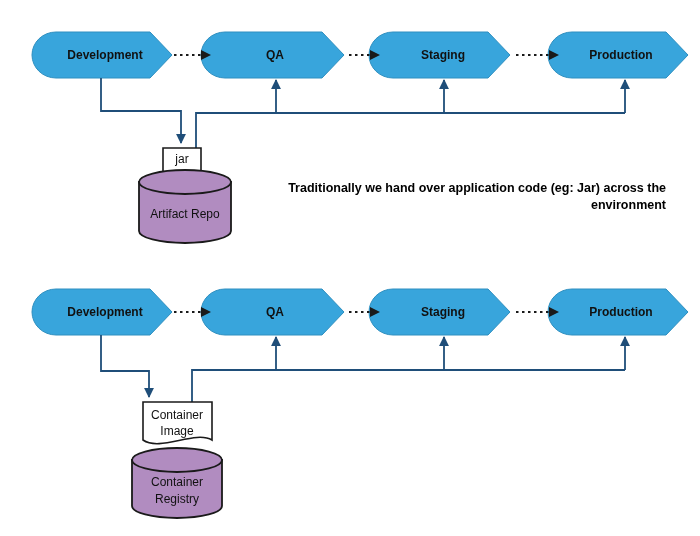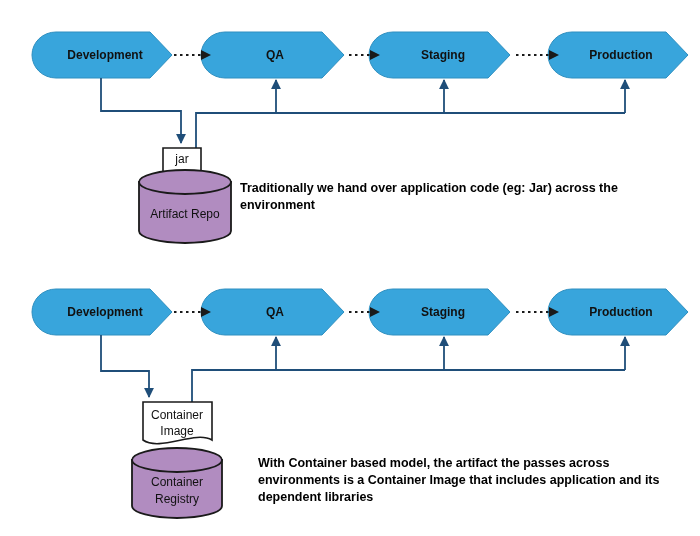--- a/index.html
+++ b/index.html
@@ -51,21 +51,21 @@
   }
   .caption-text {
     position: absolute;
     font-family: "Liberation Sans", sans-serif;
     font-size: 12.5px;
     font-weight: bold;
     color: #000000;
     line-height: 17px;
     white-space: pre-line;
   }
-  #caption-top { left: 240px; top: 180px; width: 420px; }
+  #caption-top { left: 246px; top: 180px; width: 420px; text-align: right; }
   #caption-bottom { left: 258px; top: 455px; width: 420px; }
 </style>
 </head>
 <body>
 
 <div id="canvas-root">
 
   <svg class="diagram" viewBox="0 0 700 536">
     <defs>
       <marker id="arrow-flow" viewBox="0 0 10 10" refX="9" refY="5" markerWidth="5.5" markerHeight="5.5" orient="auto-start-reverse">
@@ -164,15 +164,14 @@
         <path d="M 132,460 L 132,506 A 45,12 0 0 0 222,506 L 222,460 Z" fill="#b18cc0" stroke="#1a1a1a" stroke-width="1.8"></path>
         <ellipse cx="177" cy="460" rx="45" ry="12" fill="#b18cc0" stroke="#1a1a1a" stroke-width="1.8"></ellipse>
         <text class="store-label" x="177" y="483">Container</text>
         <text class="store-label" x="177" y="500">Registry</text>
       </g>
     </g>
   </svg>
 
   <div class="caption-text" id="caption-top">Traditionally we hand over application code (eg: Jar) across the environment</div>
 
-  <div class="caption-text" id="caption-bottom">With Container based model, the artifact the passes across environments is a Container Image that includes application and its dependent libraries</div>
 
 </div>
 
 </body></html>

